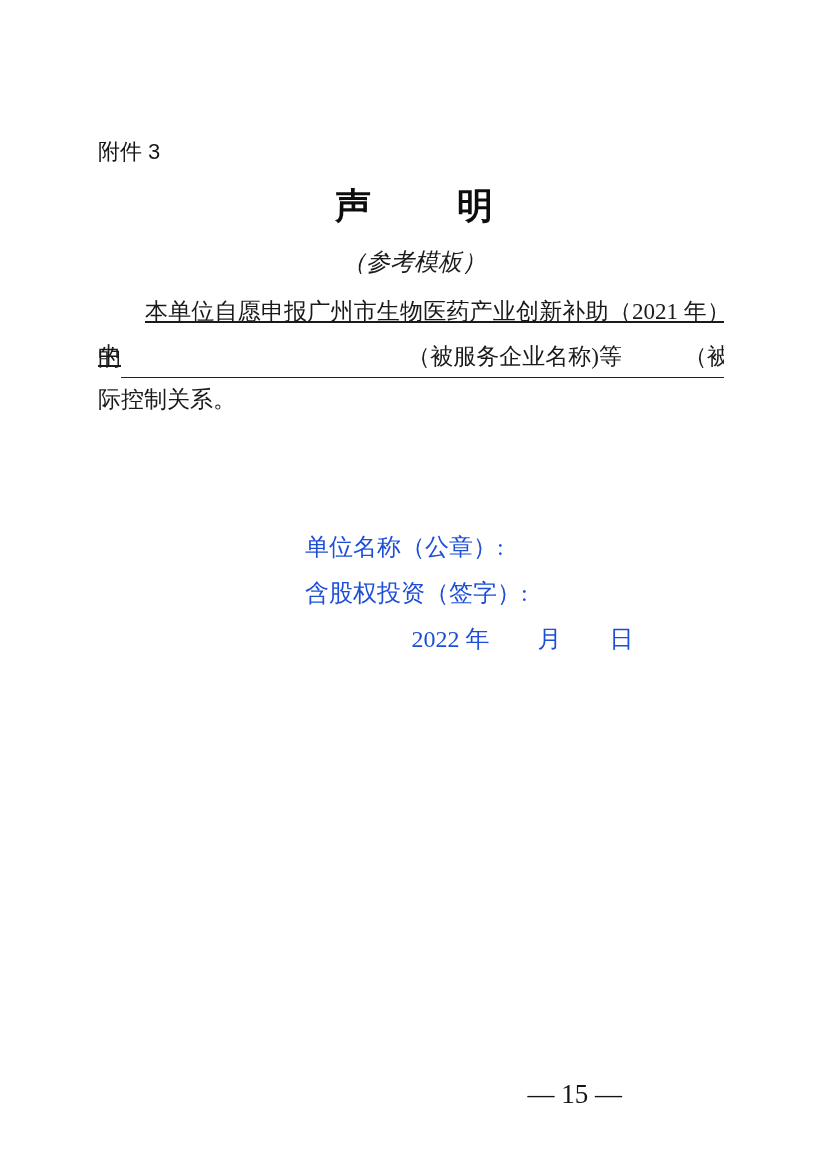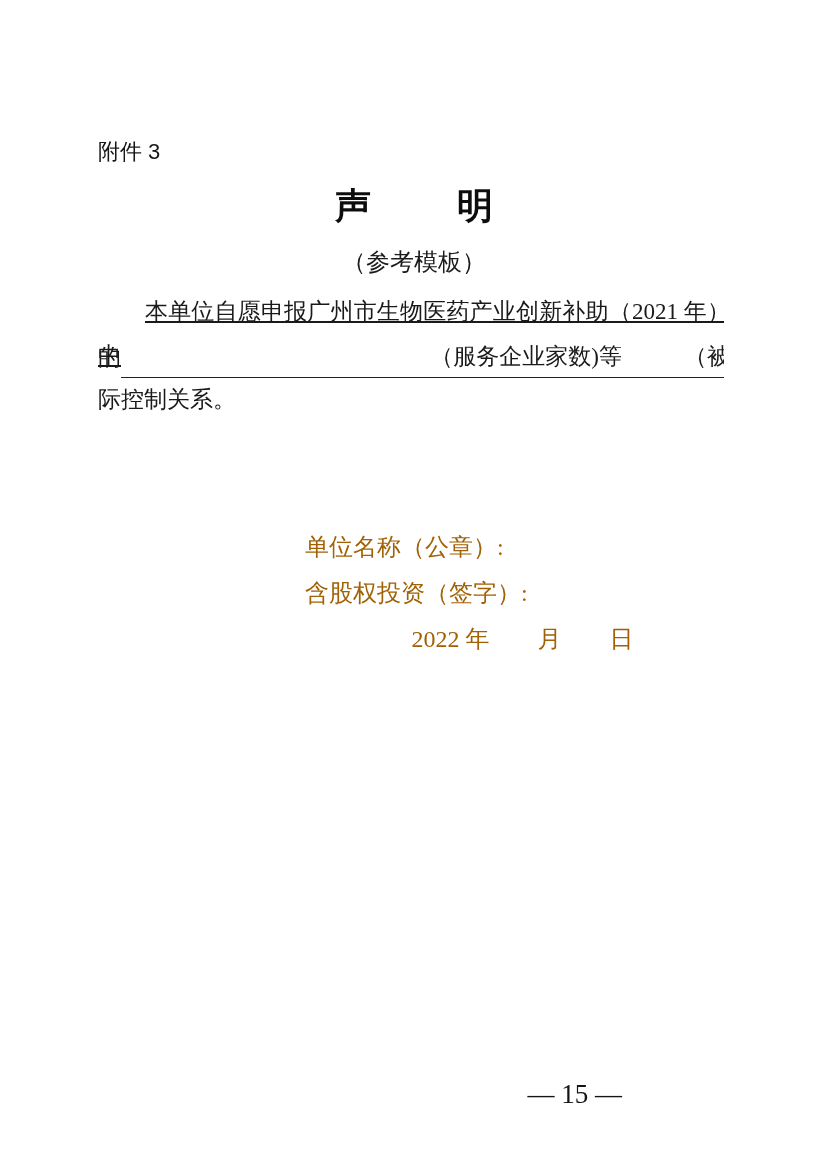--- a/index.html
+++ b/index.html
@@ -38,20 +38,21 @@
     font-weight: bold;
     line-height: 40px;
     color: #0d0d0d;
   }
   .subtitle {
     margin-top: 20px;
     text-align: center;
     font-size: 24px;
     line-height: 32px;
     color: #1b1b1b;
+    font-style: italic;
   }
   .body-text {
     margin-top: 12px;
     font-size: 23px;
     color: #1a1a1a;
   }
   .body-line {
     height: 44px;
     line-height: 44px;
   }
@@ -89,21 +90,21 @@
   }
   .underlined-inline {
     text-decoration: underline;
     text-decoration-thickness: 1.5px;
     text-underline-offset: 7px;
   }
   .signature-block {
     margin-top: 102px;
     margin-left: 207px;
     font-size: 24px;
-    color: #a16207;
+    color: #1d4ed8;
   }
   .signature-line {
     height: 46px;
     line-height: 46px;
     white-space: pre;
   }
   .date-line {
     padding-left: 10px;
     text-align: center;
   }
@@ -133,21 +134,21 @@
     <div class="subtitle">（参考模板）</div>
 
     <div class="body-text">
 
       <div class="body-line justify indent">本单位自愿申报广州市生物医药产业创新补助（2021 年）中</div>
 
 
       <div class="body-line line3">
         <span class="seg">的</span>
         <span class="blank-grow"></span>
-        <span class="seg ul">（服务企业家数)等</span>
+        <span class="seg ul">（被服务企业名称)等</span>
         <span class="blank-fixed"></span>
         <span class="seg ul">（被</span>
       </div>
 
 
       <div class="body-line">际控制关系。</div>
 
     </div>
 
     <div class="signature-block">

